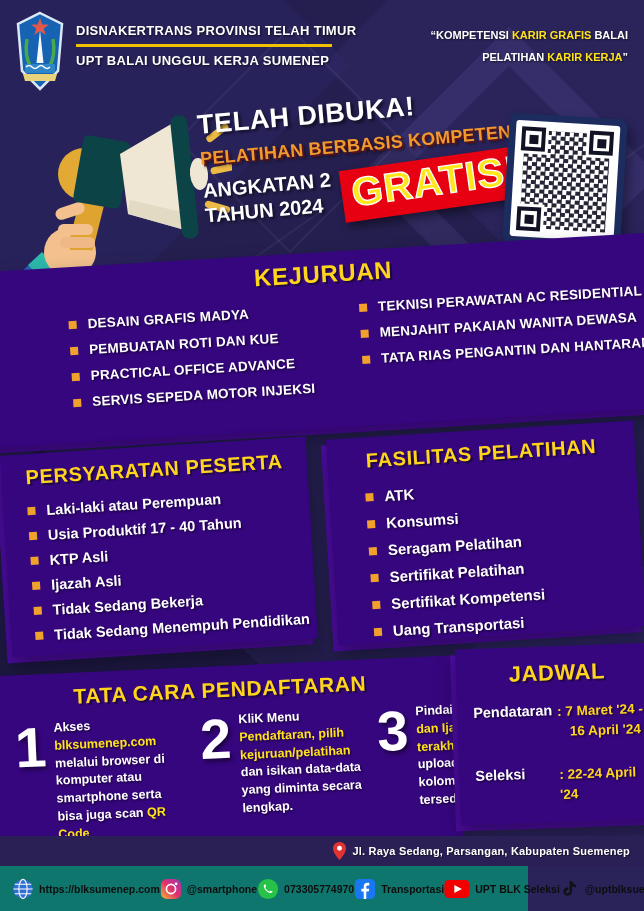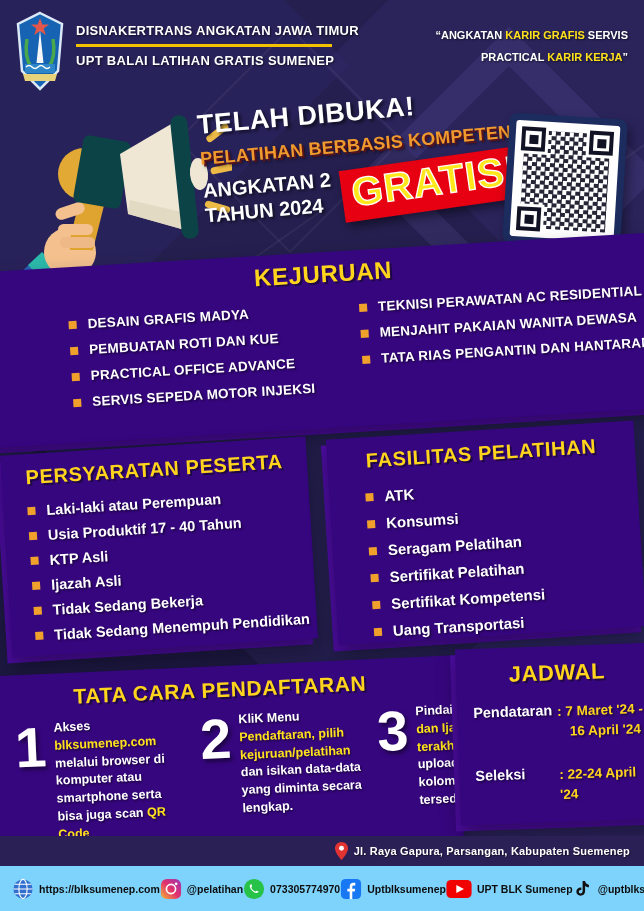--- a/index.html
+++ b/index.html
@@ -114,21 +114,21 @@
   .jadwal-value .line2{ padding-left:12px; }
 
   
   .address-strip{ position:absolute; top:836px; left:0; width:644px; height:30px;
     background:#2b2055; display:flex; align-items:center; justify-content:flex-end;
     padding-right:14px; gap:6px; }
   .address-text{ color:#fff; font-size:11px; font-weight:bold; letter-spacing:.2px;
     text-shadow:1px 1px 1px rgba(0,0,0,.5); }
 
   
-  .footer{ position:absolute; top:866px; left:0; width:644px; height:45px; background:#7dd3fc;
+  .footer{ position:absolute; top:866px; left:0; width:528px; height:45px; background:#0f766e;
     display:flex; align-items:center; justify-content:space-between; padding:0 12px; }
   .footer-item{ display:flex; align-items:center; gap:5px; }
   .footer-label{ color:#0d0d0d; font-size:10.5px; font-weight:bold; white-space:nowrap; }
   .icon-box{ display:flex; align-items:center; justify-content:center; }
 </style>
 </head>
 <body>
 
 <div class="poster">
 
@@ -147,27 +147,27 @@
       <path d="M25 2 L47 13 L43 60 L25 78 L7 60 L3 13 Z" fill="#1763b3" stroke="#dbe9f7" stroke-width="2.5"></path>
       <polygon points="25,7 27.3,13.5 34,13.5 28.7,17.6 30.8,24 25,20 19.2,24 21.3,17.6 16,13.5 22.7,13.5" fill="#e3564a"></polygon>
       <polygon points="25,19 21.5,52 28.5,52" fill="#f4f6f8"></polygon>
       <path d="M12 28 C10 40 12 50 16 56" stroke="#49a84c" stroke-width="3.5" fill="none"></path>
       <path d="M38 28 C40 40 38 50 34 56" stroke="#49a84c" stroke-width="3.5" fill="none"></path>
       <rect x="10" y="53" width="30" height="9" fill="#2e86c9"></rect>
       <path d="M11 56 q3 -3 6 0 q3 3 6 0 q3 -3 6 0 q3 3 6 0" stroke="#ffffff" stroke-width="1.5" fill="none"></path>
       <path d="M8 63 L42 63 L40 70 L10 70 Z" fill="#e8d27a"></path>
     </svg>
     <div class="agency">
-      <div class="agency-line">DISNAKERTRANS ANGKATAN JAWA TIMUR</div>
+      <div class="agency-line">DISNAKERTRANS PROVINSI TELAH TIMUR</div>
       <div class="agency-divider"></div>
-      <div class="agency-line">UPT BALAI LATIHAN GRATIS SUMENEP</div>
+      <div class="agency-line">UPT BALAI UNGGUL KERJA SUMENEP</div>
     </div>
     <div class="tagline">
-      <span>“ANGKATAN </span><span class="hl">KARIR GRAFIS</span><span> SERVIS</span><br>
-      <span>PRACTICAL </span><span class="hl">KARIR KERJA</span><span>”</span>
+      <span>“KOMPETENSI </span><span class="hl">KARIR GRAFIS</span><span> BALAI</span><br>
+      <span>PELATIHAN </span><span class="hl">KARIR KERJA</span><span>”</span>
     </div>
   </div>
 
   <svg class="megaphone" viewBox="0 0 240 190">
     <polygon points="-5,192 42,148 80,186 32,232" fill="#2a63b5"></polygon>
     <polygon points="36,153 50,140 86,176 72,190" fill="#2cb9ab"></polygon>
     <ellipse cx="78" cy="140" rx="26" ry="25" fill="#f3c08e"></ellipse>
     <rect x="84" y="64" width="25" height="80" rx="10" fill="#dfa42f" transform="rotate(14 96 104)"></rect>
     <rect x="62" y="98" width="30" height="12" rx="6" fill="#f3c08e" transform="rotate(-18 62 98)"></rect>
     <rect x="66" y="112" width="35" height="11" rx="5.5" fill="#f3c08e"></rect>
@@ -347,21 +347,21 @@
         <div class="jadwal-value">: 22-24 April '24</div>
       </div>
     </div>
   </div>
 
   <div class="address-strip">
     <svg viewBox="0 0 16 22" width="13" height="18">
       <path d="M8 0 C3.6 0 0 3.4 0 7.8 0 13.5 8 22 8 22 s8-8.5 8-14.2 C16 3.4 12.4 0 8 0 Z" fill="#e23333"></path>
       <circle cx="8" cy="7.6" r="3" fill="#fff"></circle>
     </svg>
-    <span class="address-text">Jl. Raya Gapura, Parsangan, Kabupaten Suemenep</span>
+    <span class="address-text">Jl. Raya Sedang, Parsangan, Kabupaten Suemenep</span>
   </div>
 
   <div class="footer">
     <div class="footer-item">
       <span class="icon-box">
         <svg viewBox="0 0 24 24" width="22" height="22">
           <circle cx="12" cy="12" r="10.5" fill="#2f6fd0"></circle>
           <g stroke="#ffffff" stroke-width="1.2" fill="none">
             <ellipse cx="12" cy="12" rx="4.5" ry="10.5"></ellipse>
             <path d="M1.5 12 h21 M3 6.8 h18 M3 17.2 h18"></path>
@@ -378,48 +378,48 @@
               <stop offset="0" stop-color="#f7b733"></stop>
                 <stop offset="0.5" stop-color="#e1306c"></stop>
                 <stop offset="1" stop-color="#9b36b7"></stop>
             </linearGradient>
           </defs>
           <rect x="1" y="1" width="22" height="22" rx="6.5" fill="url(#ig)"></rect>
           <circle cx="12" cy="12" r="5" fill="none" stroke="#fff" stroke-width="1.8"></circle>
           <circle cx="17.6" cy="6.4" r="1.5" fill="#fff"></circle>
         </svg>
       </span>
-      <span class="footer-label">@pelatihan</span>
+      <span class="footer-label">@smartphone</span>
     </div>
     <div class="footer-item">
       <span class="icon-box">
         <svg viewBox="0 0 24 24" width="22" height="22">
           <circle cx="12" cy="12" r="11" fill="#27c248"></circle>
           <path d="M17.2 14.8c-.35 1.1-1.95 1.85-3.15 1.5-2.8-.75-5.8-3.75-6.55-6.55-.35-1.2.4-2.8 1.5-3.15l1 2.4-1 1.3c.65 1.85 2.7 3.9 4.55 4.55l1.3-1Z" fill="#fff"></path>
         </svg>
       </span>
       <span class="footer-label">073305774970</span>
     </div>
     <div class="footer-item">
       <span class="icon-box">
         <svg viewBox="0 0 24 24" width="22" height="22">
           <rect x="1" y="1" width="22" height="22" rx="5" fill="#1877f2"></rect>
           <path d="M13.4 23 v-8.2 h2.7 l.5-3.1 h-3.2 V9.8 c0-.95.35-1.6 1.7-1.6 h1.6 V5.4 c-.3-.05-1.25-.12-2.3-.12-2.3 0-3.8 1.35-3.8 3.9 v2.5 H8 v3.1 h2.6 V23 Z" fill="#fff"></path>
         </svg>
       </span>
-      <span class="footer-label">Uptblksumenep</span>
+      <span class="footer-label">Transportasi</span>
     </div>
     <div class="footer-item">
       <span class="icon-box">
         <svg viewBox="0 0 28 20" width="26" height="18">
           <rect x="0" y="0" width="28" height="20" rx="5" fill="#f20000"></rect>
           <polygon points="11,5.5 19.5,10 11,14.5" fill="#fff"></polygon>
         </svg>
       </span>
-      <span class="footer-label">UPT BLK Sumenep</span>
+      <span class="footer-label">UPT BLK Seleksi</span>
     </div>
     <div class="footer-item">
       <span class="icon-box">
         <svg viewBox="0 0 24 24" width="20" height="20">
           <path d="M14.5 2.5 c.5 2.6 2 4.1 4.6 4.4 v3 c-1.8 0-3.3-.55-4.6-1.55 v6.05 c0 3.4-2.3 5.6-5.4 5.6 -2.9 0-5.1-2.1-5.1-5 0-3.2 2.7-5.3 6-4.9 v3.1 c-1.7-.45-3 .5-3 2 0 1.2.9 2.05 2.1 2.05 1.4 0 2.4-1.05 2.4-2.75 V2.5 Z" fill="#111"></path>
         </svg>
       </span>
       <span class="footer-label">@uptblksuemenep</span>
     </div>
   </div>

